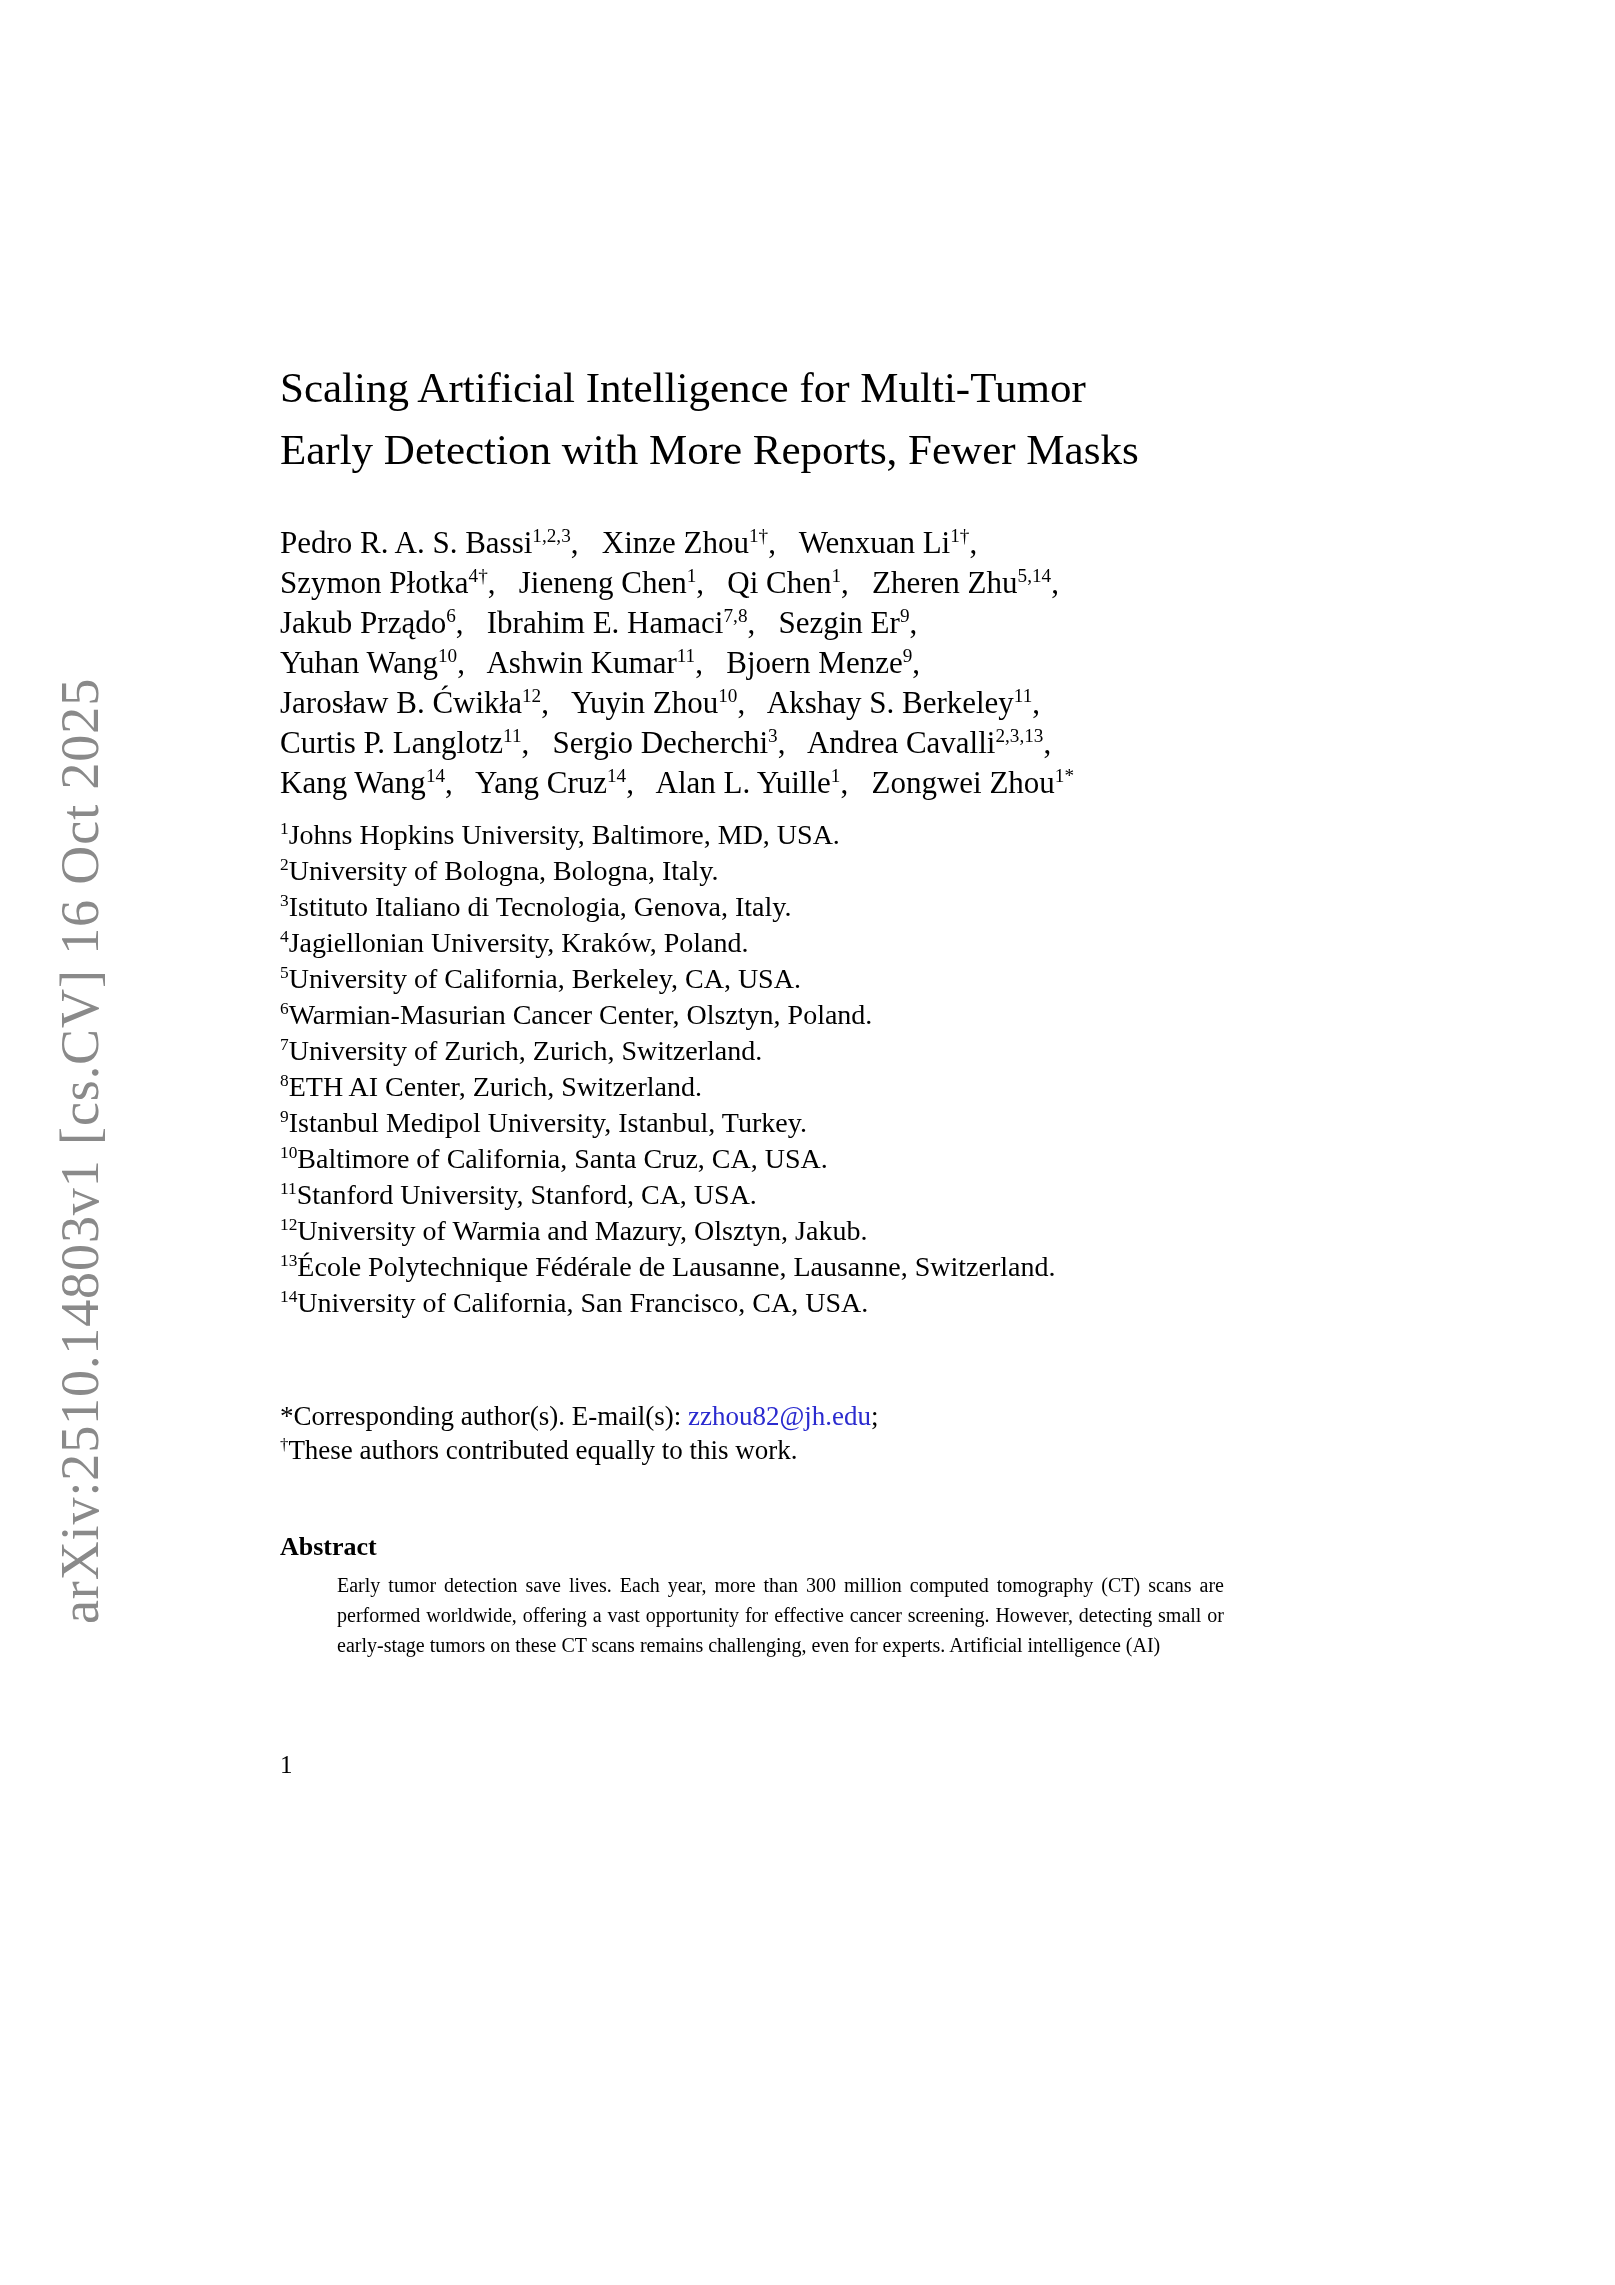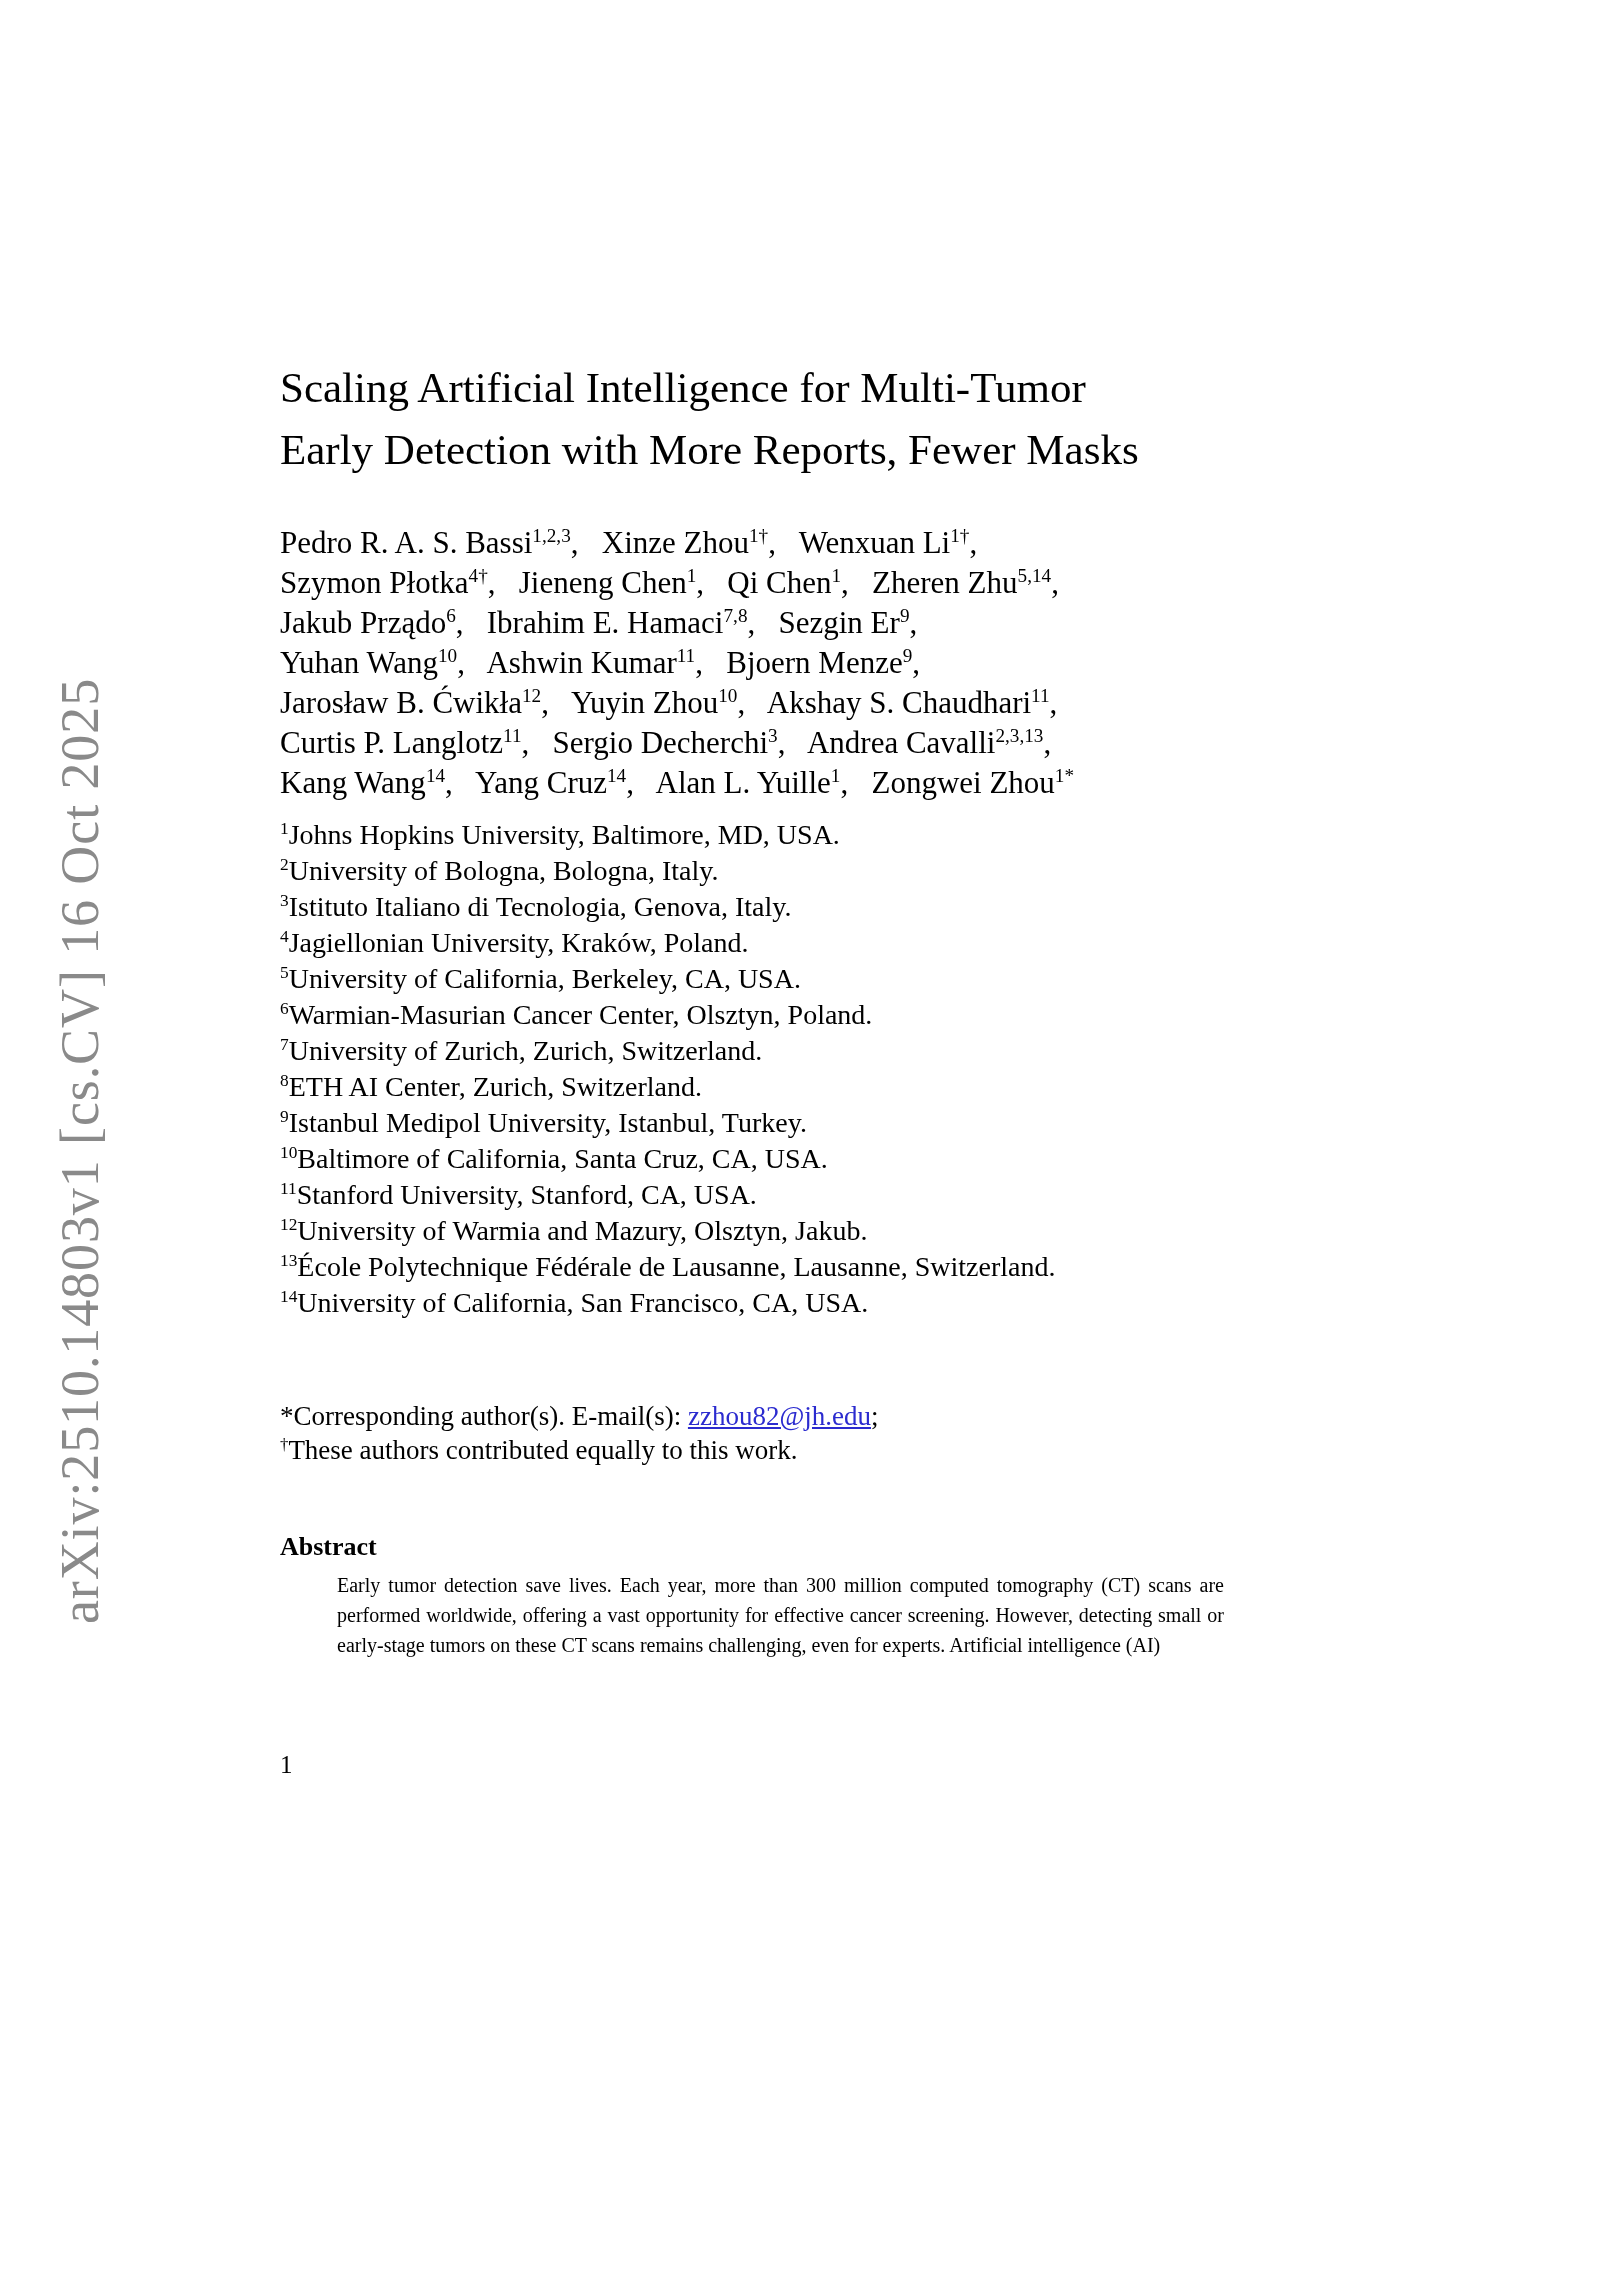--- a/index.html
+++ b/index.html
@@ -44,21 +44,21 @@
   <div class="block title">
     <div>Scaling Artificial Intelligence for Multi-Tumor</div>
     <div>Early Detection with More Reports, Fewer Masks</div>
   </div>
 
   <div class="block authors">
       <div><span>Pedro R. A. S. Bassi</span><sup>1,2,3</sup>,  <span>Xinze Zhou</span><sup>1†</sup>,  <span>Wenxuan Li</span><sup>1†</sup>,</div>
       <div><span>Szymon Płotka</span><sup>4†</sup>,  <span>Jieneng Chen</span><sup>1</sup>,  <span>Qi Chen</span><sup>1</sup>,  <span>Zheren Zhu</span><sup>5,14</sup>,</div>
       <div><span>Jakub Prządo</span><sup>6</sup>,  <span>Ibrahim E. Hamaci</span><sup>7,8</sup>,  <span>Sezgin Er</span><sup>9</sup>,</div>
       <div><span>Yuhan Wang</span><sup>10</sup>,  <span>Ashwin Kumar</span><sup>11</sup>,  <span>Bjoern Menze</span><sup>9</sup>,</div>
-      <div><span>Jarosław B. Ćwikła</span><sup>12</sup>,  <span>Yuyin Zhou</span><sup>10</sup>,  <span>Akshay S. Chaudhari</span><sup>11</sup>,</div>
+      <div><span>Jarosław B. Ćwikła</span><sup>12</sup>,  <span>Yuyin Zhou</span><sup>10</sup>,  <span>Akshay S. Berkeley</span><sup>11</sup>,</div>
       <div><span>Curtis P. Langlotz</span><sup>11</sup>,  <span>Sergio Decherchi</span><sup>3</sup>,  <span>Andrea Cavalli</span><sup>2,3,13</sup>,</div>
       <div><span>Kang Wang</span><sup>14</sup>,  <span>Yang Cruz</span><sup>14</sup>,  <span>Alan L. Yuille</span><sup>1</sup>,  <span>Zongwei Zhou</span><sup>1*</sup></div>
     </div>
 
   <div class="block affils">
       <div><sup>1</sup><span>Johns Hopkins University, Baltimore, MD, USA.</span></div>
       <div><sup>2</sup><span>University of Bologna, Bologna, Italy.</span></div>
       <div><sup>3</sup><span>Istituto Italiano di Tecnologia, Genova, Italy.</span></div>
       <div><sup>4</sup><span>Jagiellonian University, Kraków, Poland.</span></div>
       <div><sup>5</sup><span>University of California, Berkeley, CA, USA.</span></div>
@@ -68,21 +68,21 @@
       <div><sup>9</sup><span>Istanbul Medipol University, Istanbul, Turkey.</span></div>
       <div><sup>10</sup><span>Baltimore of California, Santa Cruz, CA, USA.</span></div>
       <div><sup>11</sup><span>Stanford University, Stanford, CA, USA.</span></div>
       <div><sup>12</sup><span>University of Warmia and Mazury, Olsztyn, Jakub.</span></div>
       <div><sup>13</sup><span>École Polytechnique Fédérale de Lausanne, Lausanne, Switzerland.</span></div>
       <div><sup>14</sup><span>University of California, San Francisco, CA, USA.</span></div>
     </div>
 
   <div class="block notes">
     <div>
-      <span>*</span><span>Corresponding author(s). E-mail(s): </span><a class="email" style="color: rgb(43, 43, 207); text-decoration: underline;">zzhou82@jh.edu</a><span>;</span>
+      <span>*</span><span>Corresponding author(s). E-mail(s): </span><a class="email" style="color: rgb(43, 43, 207);">zzhou82@jh.edu</a><span>;</span>
     </div>
     <div>
       <sup>†</sup><span>These authors contributed equally to this work.</span>
     </div>
   </div>
 
   <div class="block abs-head">Abstract</div>
 
   <div class="abs-text">Early tumor detection save lives. Each year, more than 300 million computed tomography (CT) scans are performed worldwide, offering a vast opportunity for effective cancer screening. However, detecting small or early-stage tumors on these CT scans remains challenging, even for experts. Artificial intelligence (AI)</div>
 

